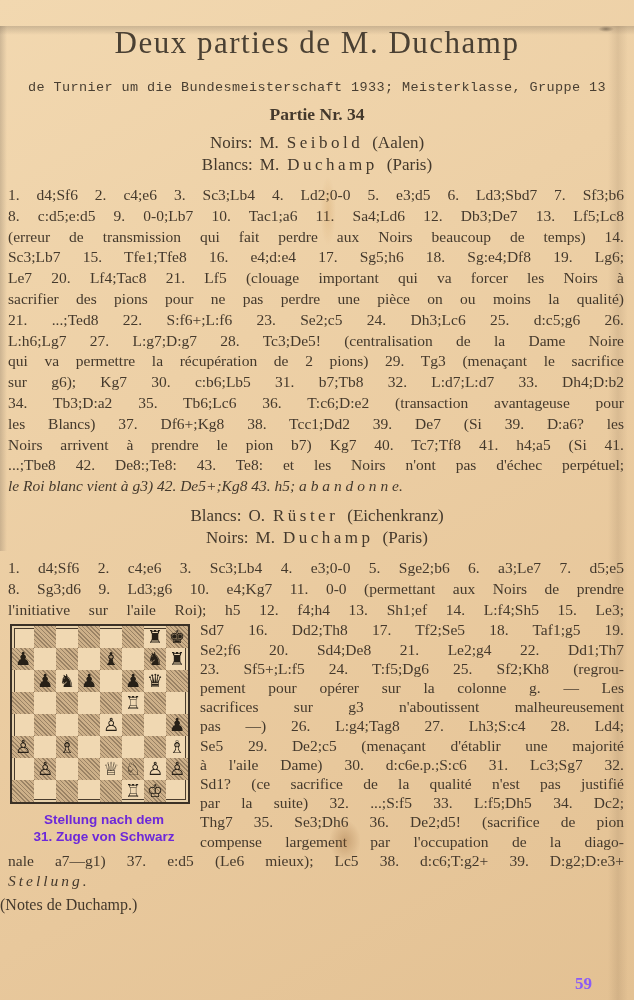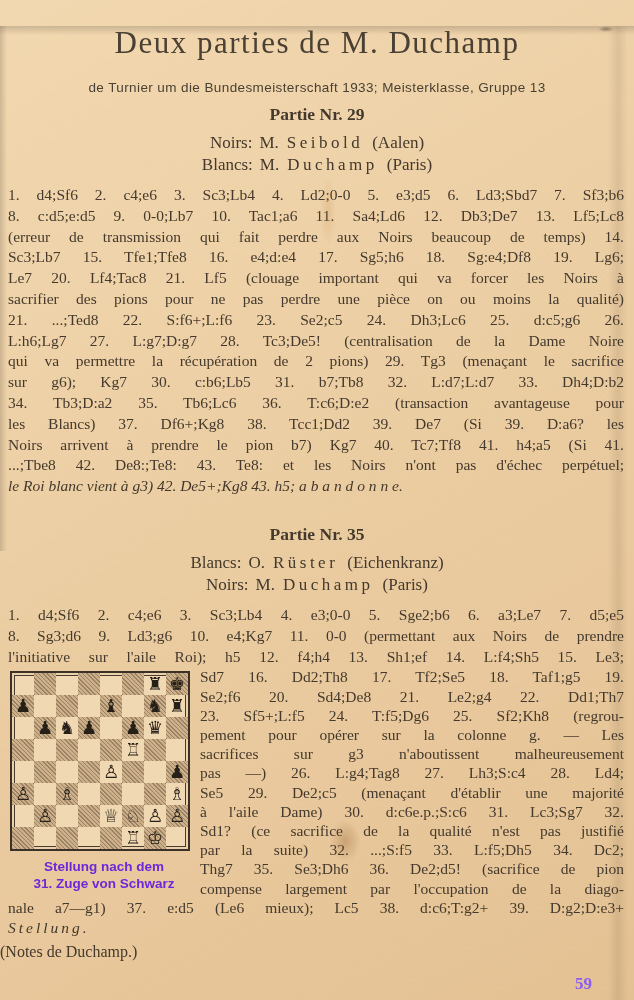--- a/index.html
+++ b/index.html
@@ -18,21 +18,21 @@
     background:linear-gradient(90deg,rgba(0,0,0,0),rgba(100,76,52,.13) 50%,rgba(0,0,0,0));}
   .corner-mark{position:absolute;top:0;right:20px;width:16px;height:6px;
     background:radial-gradient(ellipse at center,rgba(70,58,45,.5),rgba(70,58,45,0) 70%);}
   .stain-1{position:absolute;left:320px;top:150px;width:16px;height:70px;
     background:radial-gradient(ellipse at center,rgba(190,130,55,.20),rgba(190,130,55,0) 70%);}
   .stain-2{position:absolute;left:328px;top:792px;width:34px;height:46px;border-radius:50%;
     background:radial-gradient(ellipse at center,rgba(130,78,30,.30),rgba(130,78,30,0) 65%);}
 
   .title{margin:26px 12px 0;text-align:center;font-size:31px;line-height:34px;
     letter-spacing:1.5px;color:#4a4033;}
-  .subtitle{margin:20px 10px 0;text-align:center;font-family:Liberation Sans, sans-serif;
+  .subtitle{margin:20px 10px 0;text-align:center;font-family:Liberation Mono, monospace;
     font-size:13.5px;letter-spacing:.4px;color:#493f32;}
   .partie-heading{margin-top:9px;text-align:center;font-size:17.5px;font-weight:bold;line-height:20px;}
   .partie-heading.second{margin-top:27px;}
   .players{margin-top:8px;}
   .player-line{text-align:center;font-size:17px;line-height:22px;}
   .pl-label{margin-right:7px;}
   .pl-init{margin-right:8px;}
   .pl-name{letter-spacing:3.5px;margin-right:9px;}
 
   .notation{padding:0 10px 0 8px;font-size:15.5px;}
@@ -69,21 +69,21 @@
   <div class="edge-top"></div>
   <div class="edge-left"></div>
   <div class="crease-right"></div>
   <div class="corner-mark"></div>
   <div class="stain-1"></div>
   <div class="stain-2"></div>
 
   <div class="title">Deux parties de M. Duchamp</div>
   <div class="subtitle">de Turnier um die Bundesmeisterschaft 1933; Meisterklasse, Gruppe 13</div>
 
-  <div class="partie-heading">Partie Nr. 29</div>
+  <div class="partie-heading">Partie Nr. 34</div>
   <div class="players">
     <div class="player-line">
       <span class="pl-label">Noirs:</span><span class="pl-init">M.</span><span class="pl-name">Seibold</span><span class="pl-origin">(Aalen)</span>
     </div>
     <div class="player-line">
       <span class="pl-label">Blancs:</span><span class="pl-init">M.</span><span class="pl-name">Duchamp</span><span class="pl-origin">(Paris)</span>
     </div>
   </div>
   <div class="notation first" id="g1-lines">
       <div class="jline">1. d4;Sf6 2. c4;e6 3. Sc3;Lb4 4. Ld2;0-0 5. e3;d5 6. Ld3;Sbd7 7. Sf3;b6</div>
@@ -96,21 +96,20 @@
       <div class="jline">L:h6;Lg7 27. L:g7;D:g7 28. Tc3;De5! (centralisation de la Dame Noire</div>
       <div class="jline">qui va permettre la récupération de 2 pions) 29. Tg3 (menaçant le sacrifice</div>
       <div class="jline">sur g6); Kg7 30. c:b6;Lb5 31. b7;Tb8 32. L:d7;L:d7 33. Dh4;D:b2</div>
       <div class="jline">34. Tb3;D:a2 35. Tb6;Lc6 36. T:c6;D:e2 (transaction avantageuse pour</div>
       <div class="jline">les Blancs) 37. Df6+;Kg8 38. Tcc1;Dd2 39. De7 (Si 39. D:a6? les</div>
       <div class="jline">Noirs arrivent à prendre le pion b7) Kg7 40. Tc7;Tf8 41. h4;a5 (Si 41.</div>
       <div class="jline">...;Tbe8 42. De8:;Te8: 43. Te8: et les Noirs n'ont pas d'échec perpétuel;</div>
       <div class="jline last">le Roi blanc vient à g3) 42. De5+;Kg8 43. h5; a b a n d o n n e.</div>
     </div>
 
-  <div class="partie-heading second">Partie Nr. 35</div>
   <div class="players">
     <div class="player-line">
       <span class="pl-label">Blancs:</span><span class="pl-init">O.</span><span class="pl-name">Rüster</span><span class="pl-origin">(Eichenkranz)</span>
     </div>
     <div class="player-line">
       <span class="pl-label">Noirs:</span><span class="pl-init">M.</span><span class="pl-name">Duchamp</span><span class="pl-origin">(Paris)</span>
     </div>
   </div>
   <div class="notation g2top" id="g2-top">
       <div class="jline">1. d4;Sf6 2. c4;e6 3. Sc3;Lb4 4. e3;0-0 5. Sge2;b6 6. a3;Le7 7. d5;e5</div>

